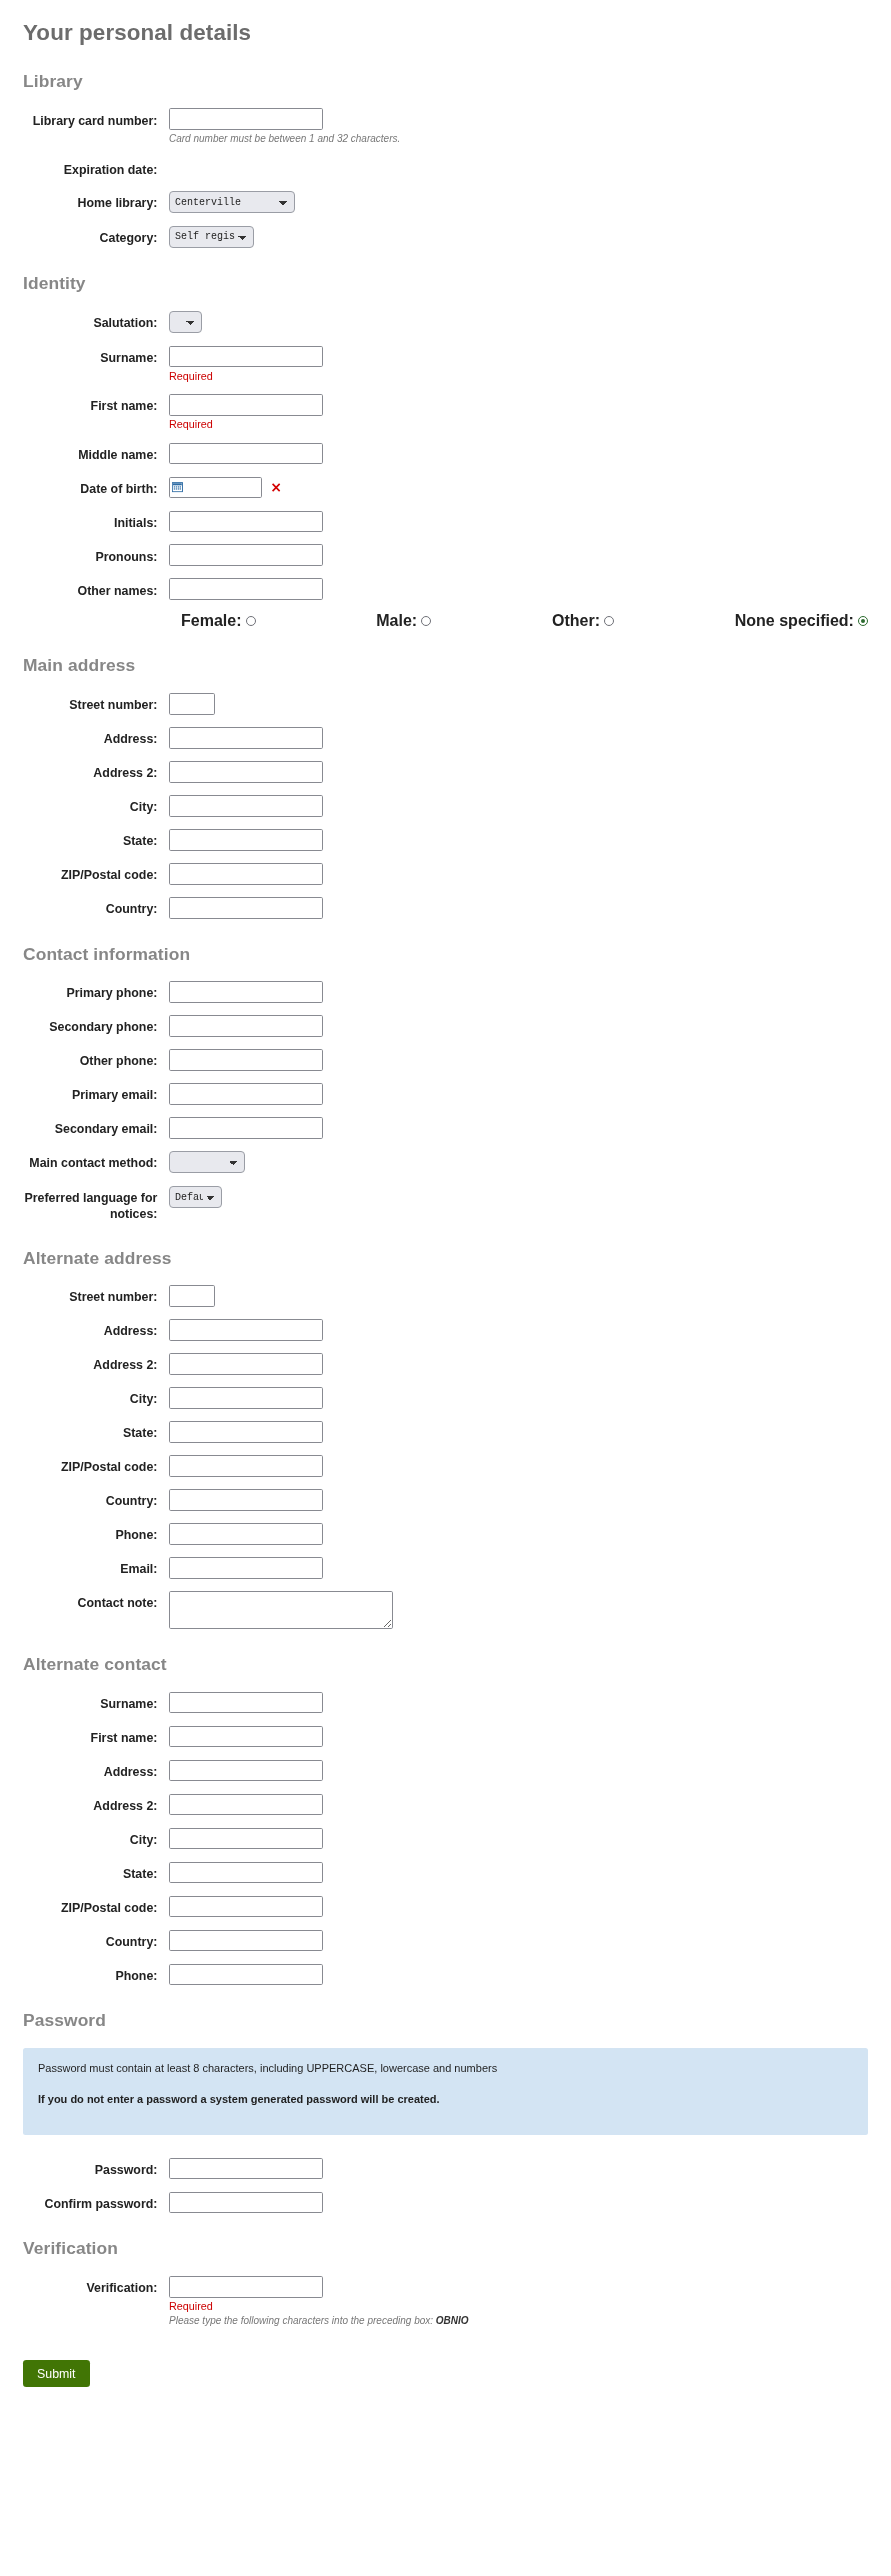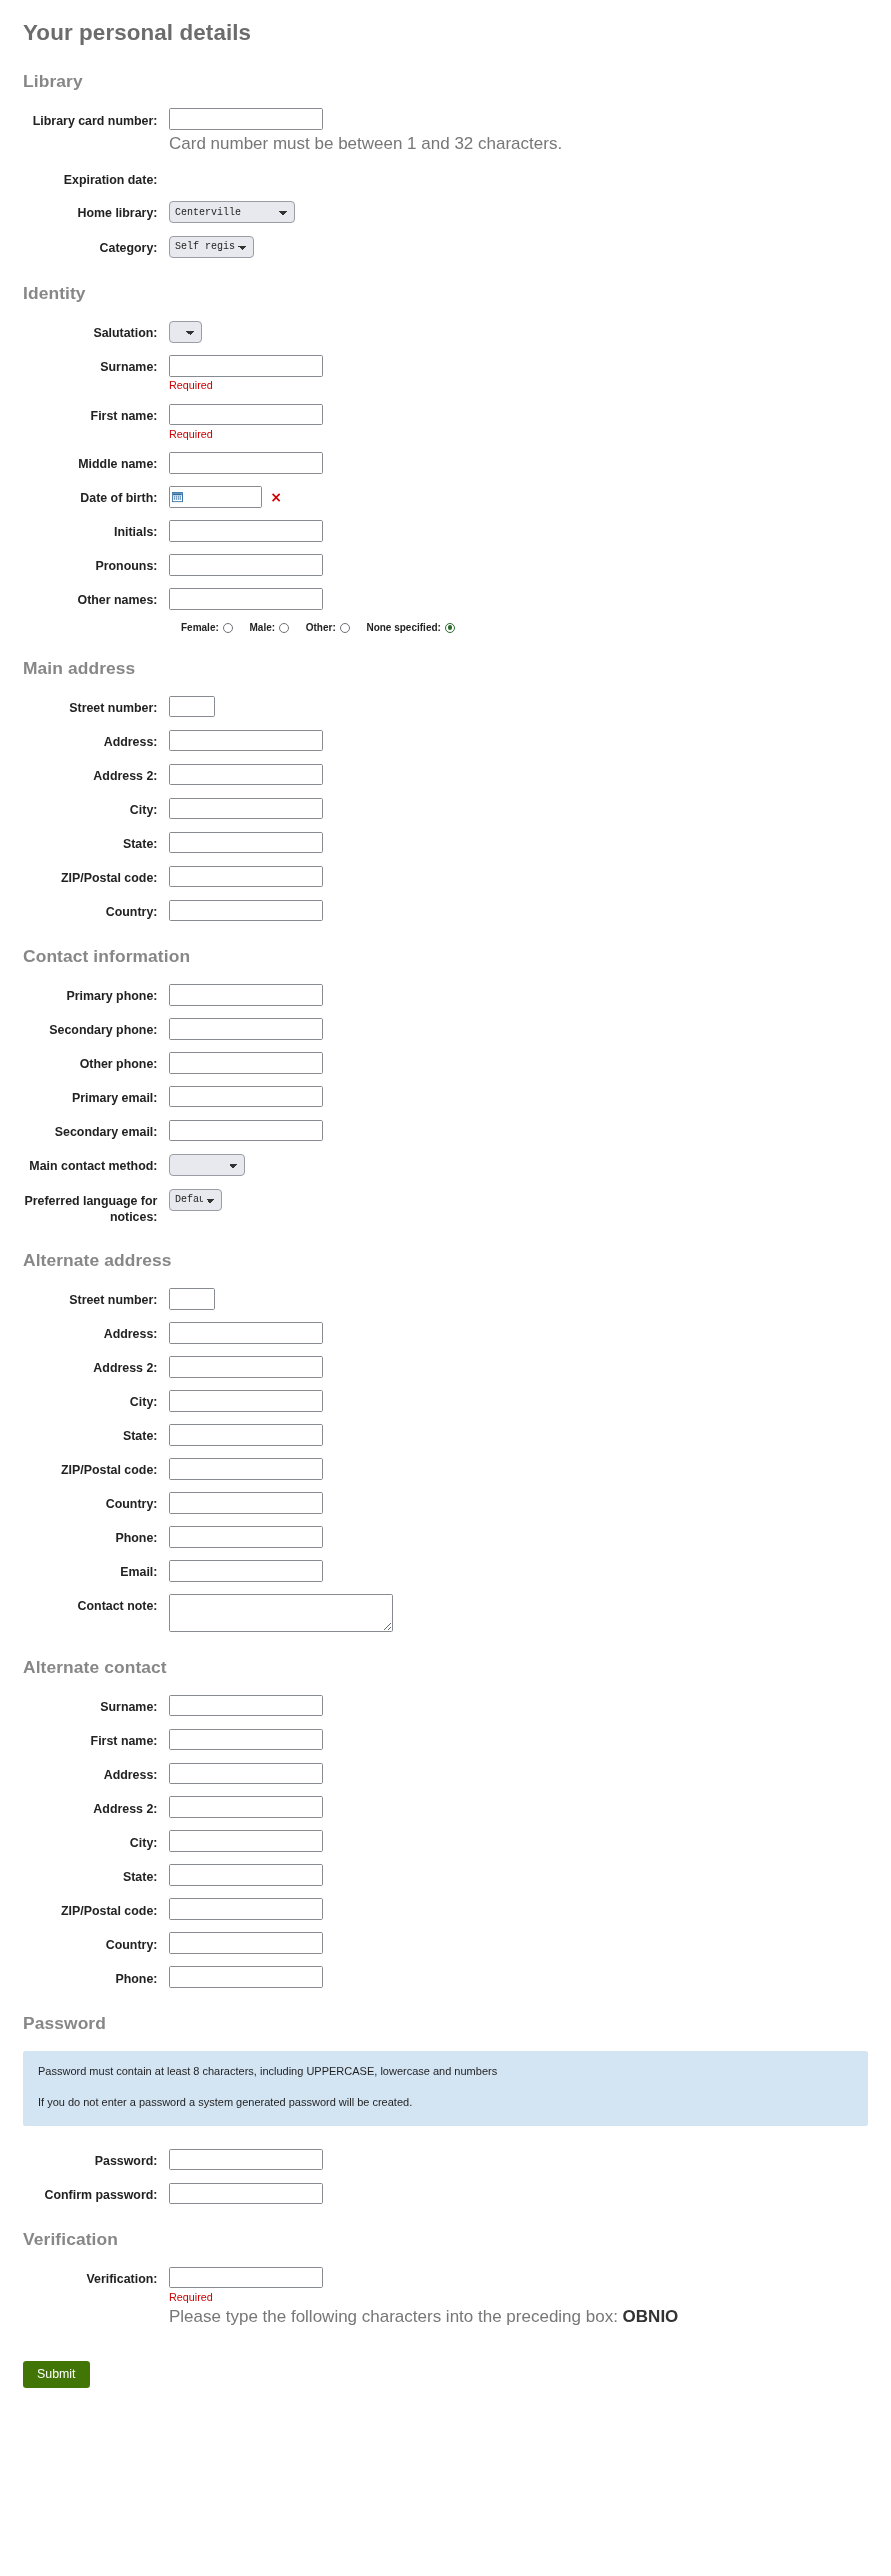--- a/index.html
+++ b/index.html
@@ -112,24 +112,25 @@
     background-size: 4.1px 4.1px, 4.1px 4.1px;
     background-repeat: no-repeat;
   }
   select.w-library { width: 126px; }
   select.w-category { width: 85px; }
   select.w-salutation { width: 33px; padding-right: 16.6px; }
   select.w-contact { width: 76px; }
   select.w-language { width: 53px; }
 
   .hint {
-    font-size: 17px;
+    font-size: 10px;
     color: #777777;
     margin-top: 1.7px;
     line-height: 1.4;
+    font-style: italic;
   }
   .hint b { color: #333; font-weight: bold; }
   .required-msg {
     font-size: 10.8px;
     color: #cc0000;
     margin-top: 2.5px;
   }
 
   .date-wrap {
     position: relative;
@@ -165,23 +166,24 @@
     cursor: pointer;
     font-family: "DejaVu Sans", sans-serif;
   }
 
   .gender-row {
     display: flex;
     align-items: center;
     margin: 5px 0 5px 0;
     padding-left: 158px;
     gap: 16.6px;
-    font-size: 10px;
+    font-size: 16px;
     font-weight: bold;
     color: #222;
+    justify-content: space-between;
   }
   .gender-item {
     display: flex;
     align-items: center;
     gap: 4.1px;
   }
   .radio {
     width: 10px;
     height: 10px;
     border: 1.2px solid #6f7178;
@@ -208,21 +210,21 @@
     padding: 13.3px 15px 16.6px 15px;
     margin: 6.6px 0 23px 0;
     width: 845px;
   }
   .info-box p {
     margin: 0 0 16.6px 0;
     font-size: 11px;
     color: #1f1f1f;
     line-height: 1.3;
   }
-  .info-box p:last-child { margin-bottom: 0; }
+  .info-box p:last-child { margin-bottom: 12px; font-weight: bold; }
 
   .submit-btn {
     background: #417505;
     color: #ffffff;
     border: none;
     border-radius: 3.3px;
     font-family: "Liberation Sans", sans-serif;
     font-size: 12.4px;
     padding: 6.6px 14px;
     cursor: pointer;

